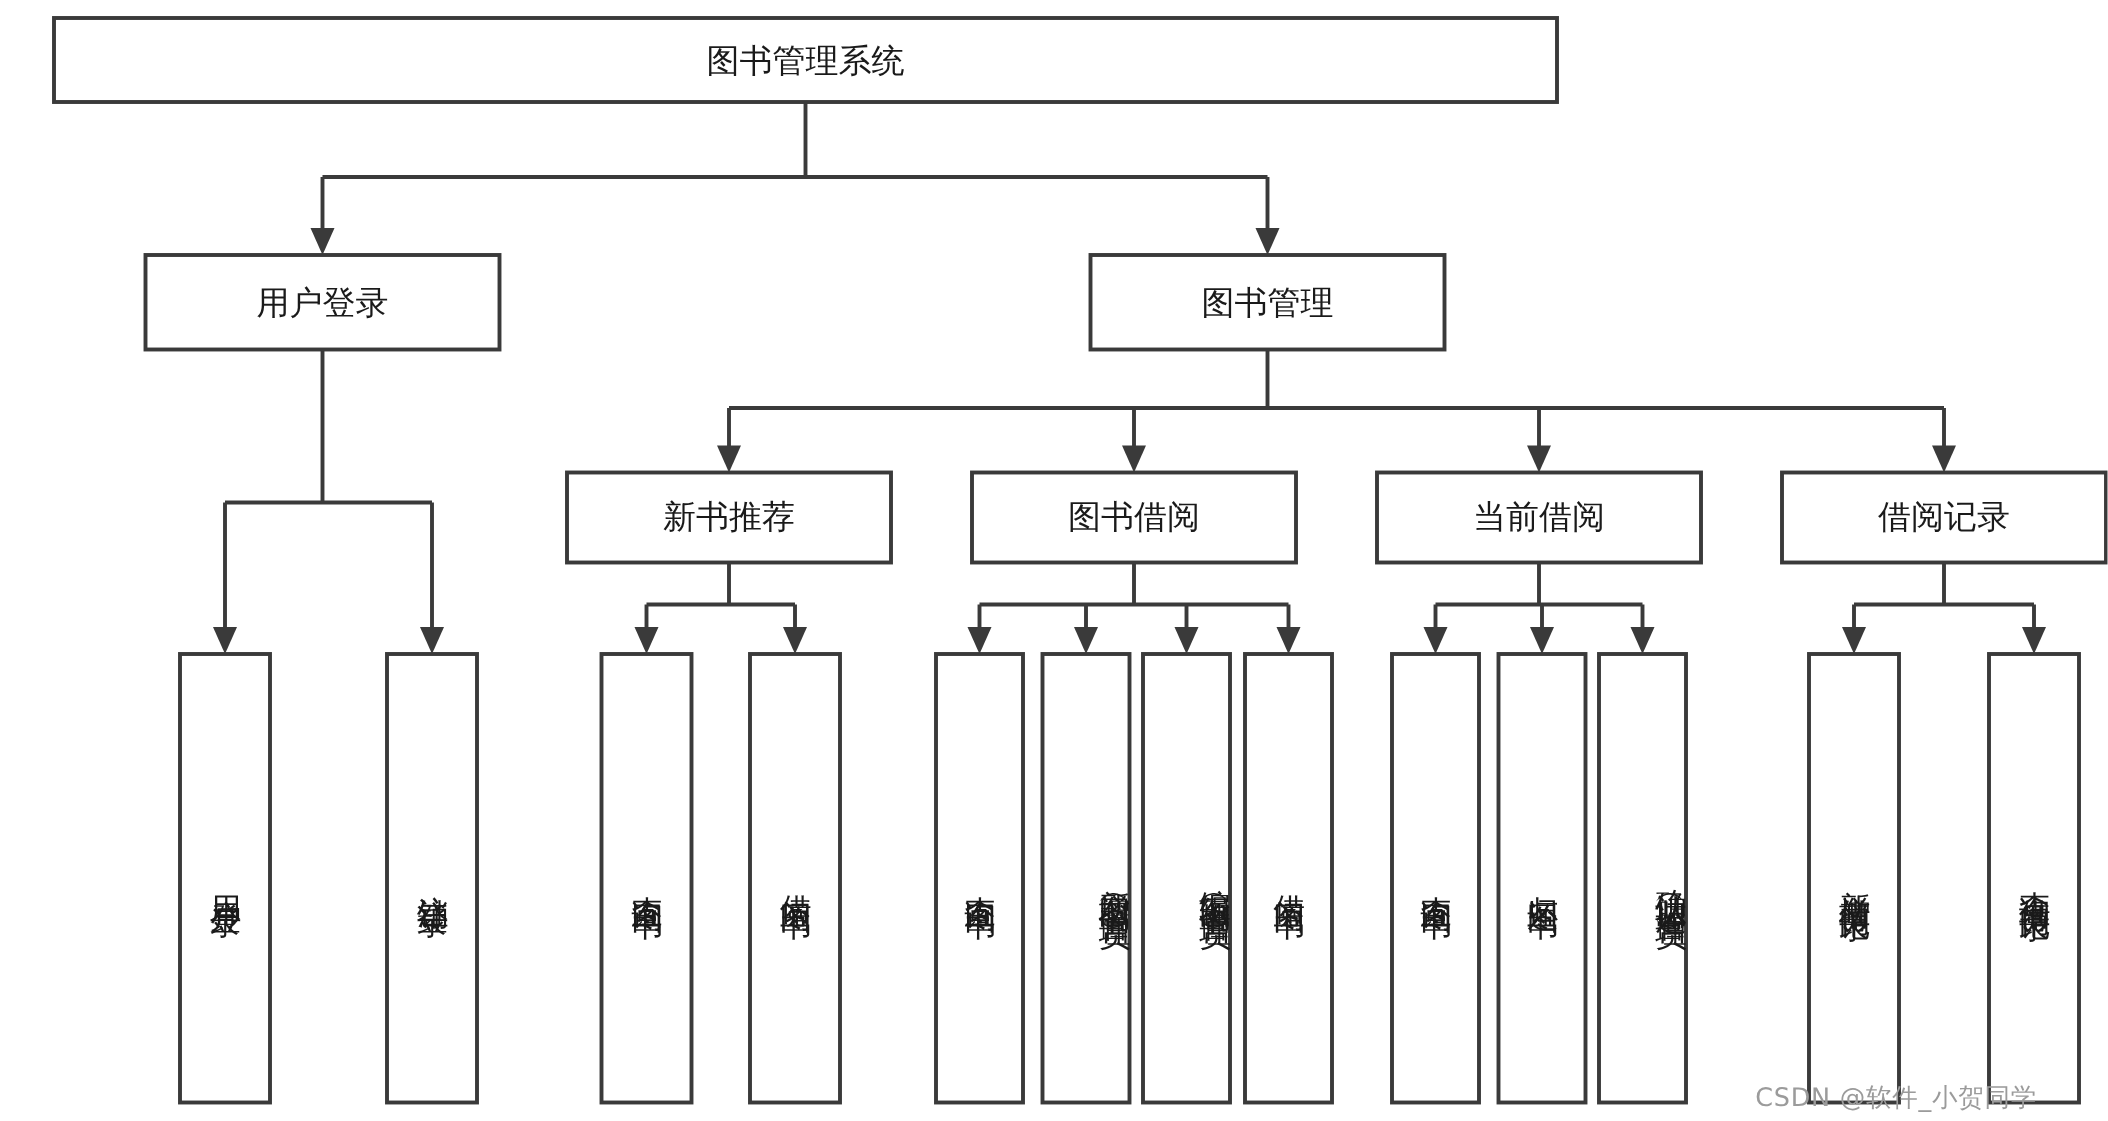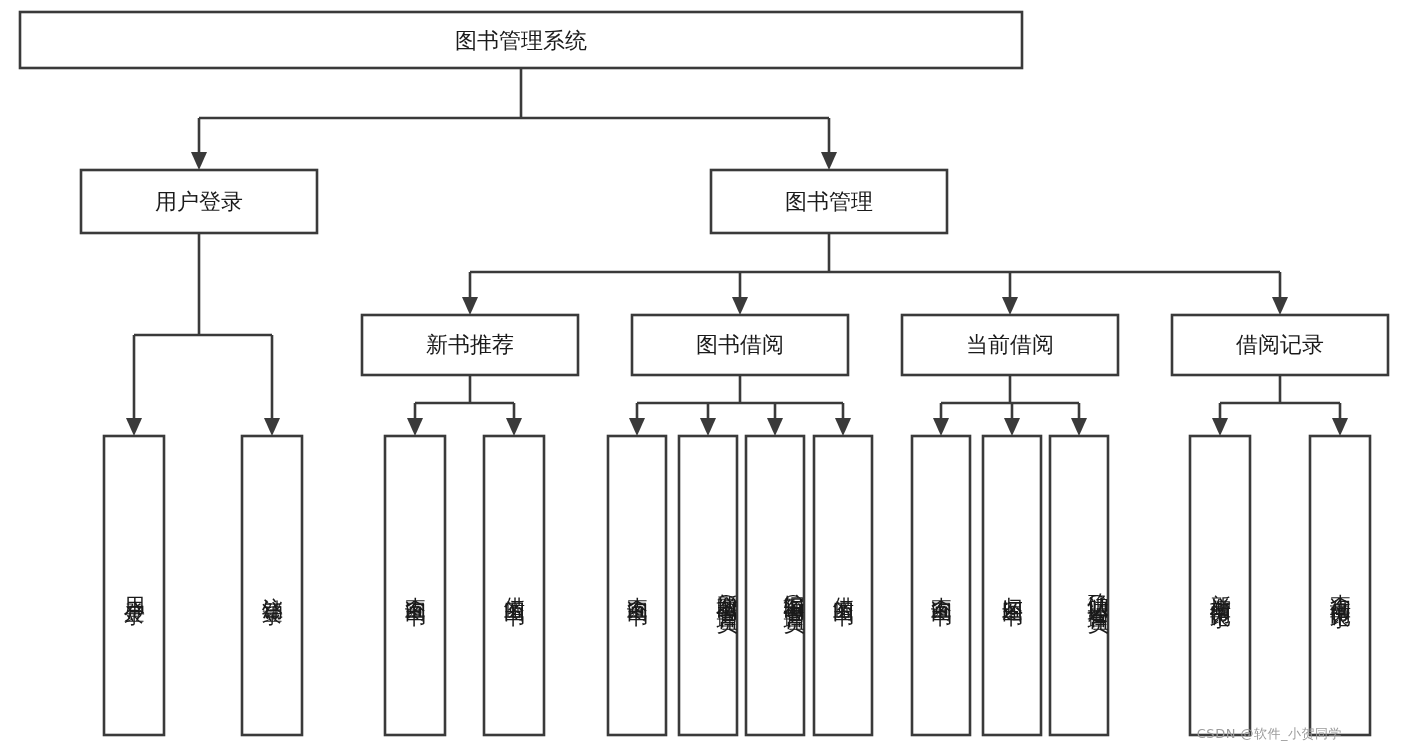--- a/index.html
+++ b/index.html
@@ -11,20 +11,21 @@
     width: 1405px;
     height: 747px;
     font-family: "DejaVu Sans", "Liberation Sans", sans-serif;
     overflow: hidden;
     position: relative;
   }
   #diagram-root {
     position: relative;
     width: 1350px;
     height: 747px;
+    margin-left: 16px;
   }
   svg.flow {
     position: absolute;
     top: 0;
     left: 0;
     width: 1405px;
     height: 747px;
   }
   .node-box {
     fill: #ffffff;
@@ -61,21 +62,21 @@
     display: flex;
     align-items: center;
     justify-content: center;
     pointer-events: none;
   }
   .watermark {
     position: absolute;
     right: 8px;
     bottom: 4px;
     font-family: "DejaVu Sans", "Liberation Sans", sans-serif;
-    font-size: 13px;
+    font-size: 17px;
     color: #9b9b9b;
     letter-spacing: 0.5px;
     white-space: nowrap;
   }
 </style>
 </head>
 <body>
 
 <div id="diagram-root">
 

